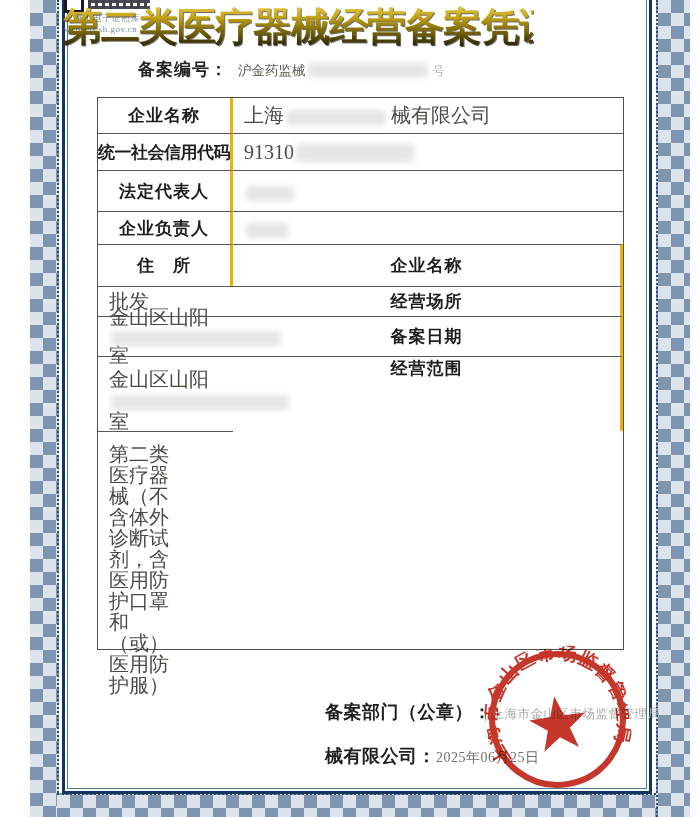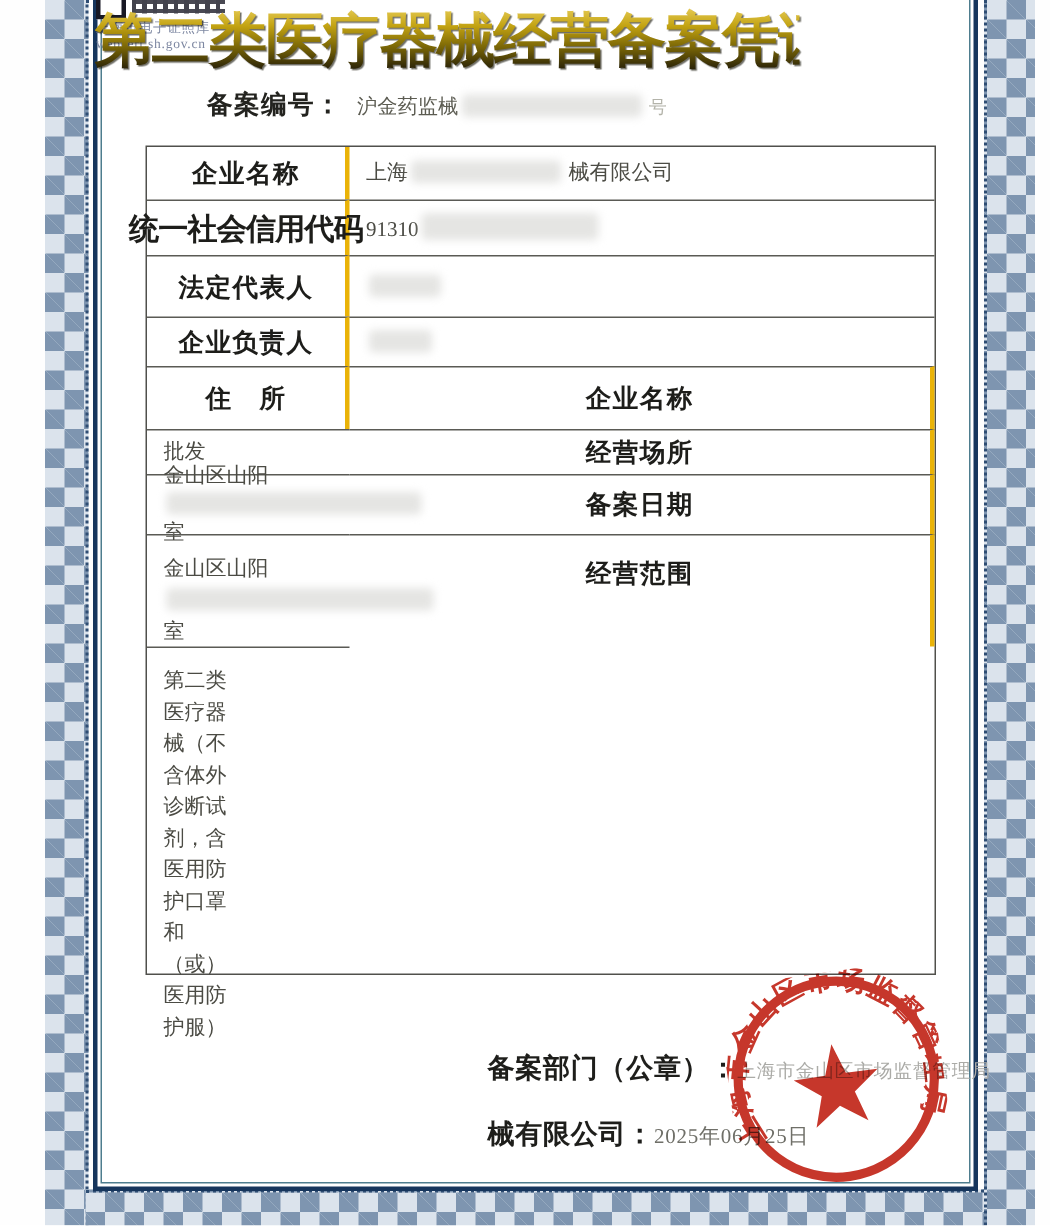--- a/index.html
+++ b/index.html
@@ -70,22 +70,22 @@
   .cert-table{
     position:absolute;left:97px;top:97px;width:525px;
     display:grid;grid-template-columns:135px 1fr;
     grid-template-rows:35px 37px 41px 33px 42px 30px 40px 75px 218px;
     border:1.5px solid #50504c;background:#fff;
   }
   .cell{border-top:1px solid #5a5a55;display:flex;align-items:center;}
   .cell.first{border-top:none;}
   .lbl{justify-content:center;border-right:3px solid #eab308;
        font-size:17px;font-weight:600;color:#1d1d1a;letter-spacing:1px;white-space:nowrap;}
-  .lbl.tight{font-size:20px;letter-spacing:-0.5px;}
-  .val{padding:2px 8px 2px 11px;font-size:14px;color:#4b4b44;line-height:19px;}
+  .lbl.tight{font-size:17px;letter-spacing:-0.5px;}
+  .val{padding:2px 8px 2px 11px;font-size:20px;color:#4b4b44;line-height:19px;}
   .val.top{align-items:flex-start;padding-top:12px;line-height:21px;}
   .val .wrap{display:block;}
 
   
   .footer-line{position:absolute;white-space:nowrap;}
   .f-label{font-size:18px;font-weight:700;color:#1e1e1b;letter-spacing:.5px;}
   .f-faint{font-size:12.5px;color:#ababa7;letter-spacing:.5px;}
   .f-date{font-size:14px;color:#6f6f68;letter-spacing:.5px;}
 
   
@@ -159,21 +159,21 @@
     </div>
 
     <div class="cell lbl">备案日期</div>
     <div class="cell val top">
       <span>
         <span class="wrap"><span>金山区山阳</span><span class="blur" style="width:178px"></span></span>
         <span class="wrap">室</span>
       </span>
     </div>
 
-    <div class="cell lbl" style="align-items:flex-start;padding-top:14px;">经营范围</div>
+    <div class="cell lbl" style="align-items:flex-start;">经营范围</div>
     <div class="cell val top" style="padding-right:70px;">第二类医疗器械（不含体外诊断试剂，含医用防护口罩和（或）医用防护服）</div>
 
   </div>
 
   <div class="footer-line" style="left:325px;top:700px;">
     <span class="f-label">备案部门（公章）：</span><span class="f-faint">上海市金山区市场监督管理局</span>
   </div>
   <div class="footer-line" style="left:325px;top:744px;">
     <span class="f-label">械有限公司：</span><span class="f-date">2025年06月25日</span>
   </div>

